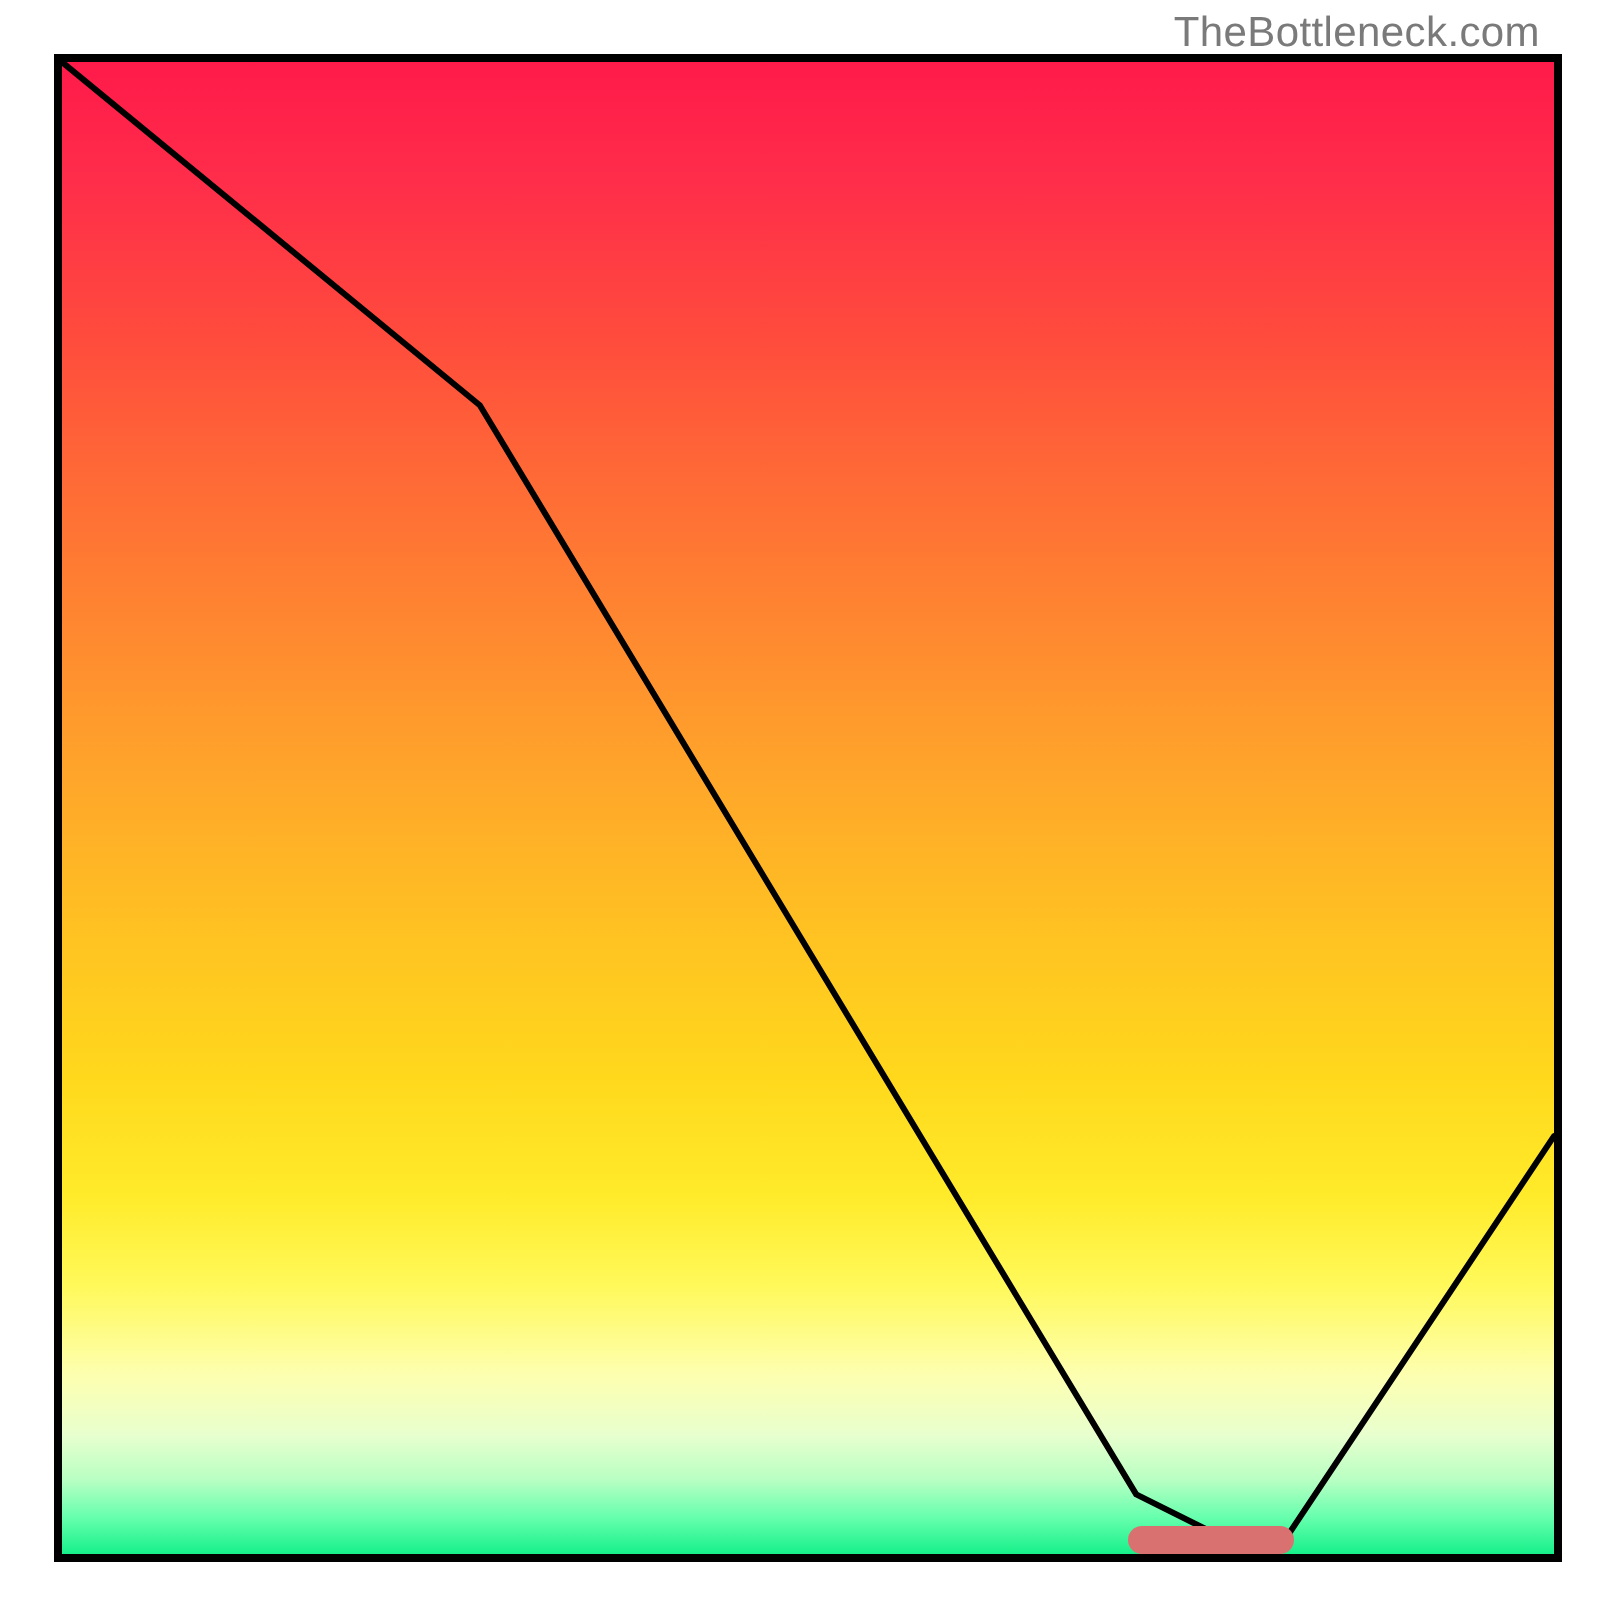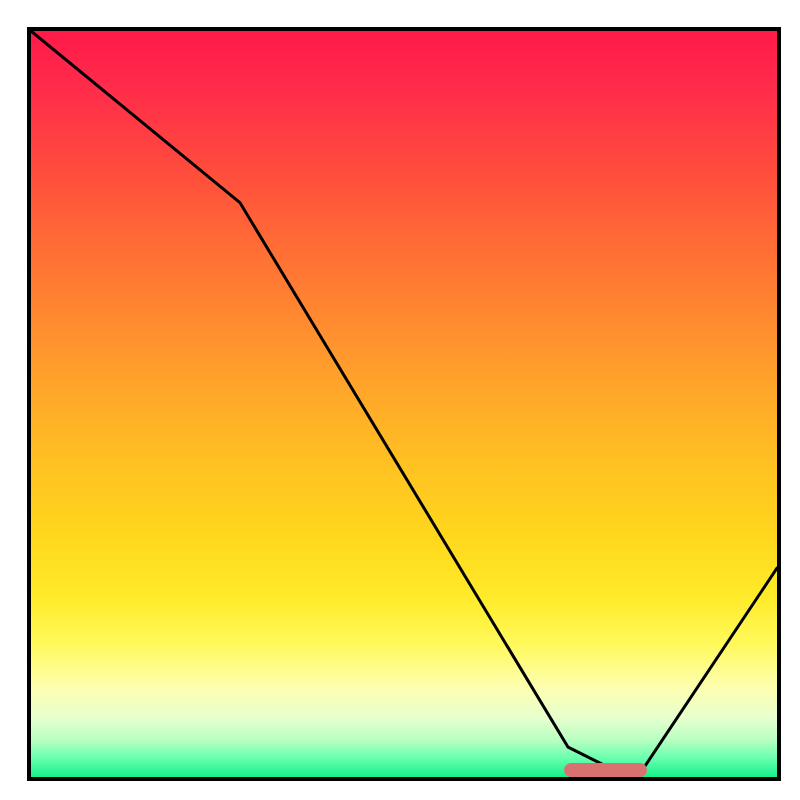--- a/index.html
+++ b/index.html
@@ -69,20 +69,21 @@
     color: #7a7a7a;
     font-size: 21px;
     font-weight: 500;
     letter-spacing: 0.2px;
   }
 </style>
 </head>
 <body>
 
 <div class="chart-container">
+  <div class="watermark">TheBottleneck.com</div>
   <div class="plot-area">
     <div class="gradient-bg"></div>
     <svg class="curve-svg" viewBox="0 0 746 746" preserveAspectRatio="none">
       <path id="curve-path" d="M0.0 0.0 L208.9 171.6 L537.1 716.2 L581.9 738.5 L611.7 738.5 L746.0 537.1 " stroke="#000000" stroke-width="3" fill="none" stroke-linejoin="round" stroke-linecap="round"></path>
     </svg>
     <div class="marker" id="marker" style="left: 533.12px; width: 82.6px; top: 731.54px;"></div>
   </div>
 </div>
 
 </body></html>

